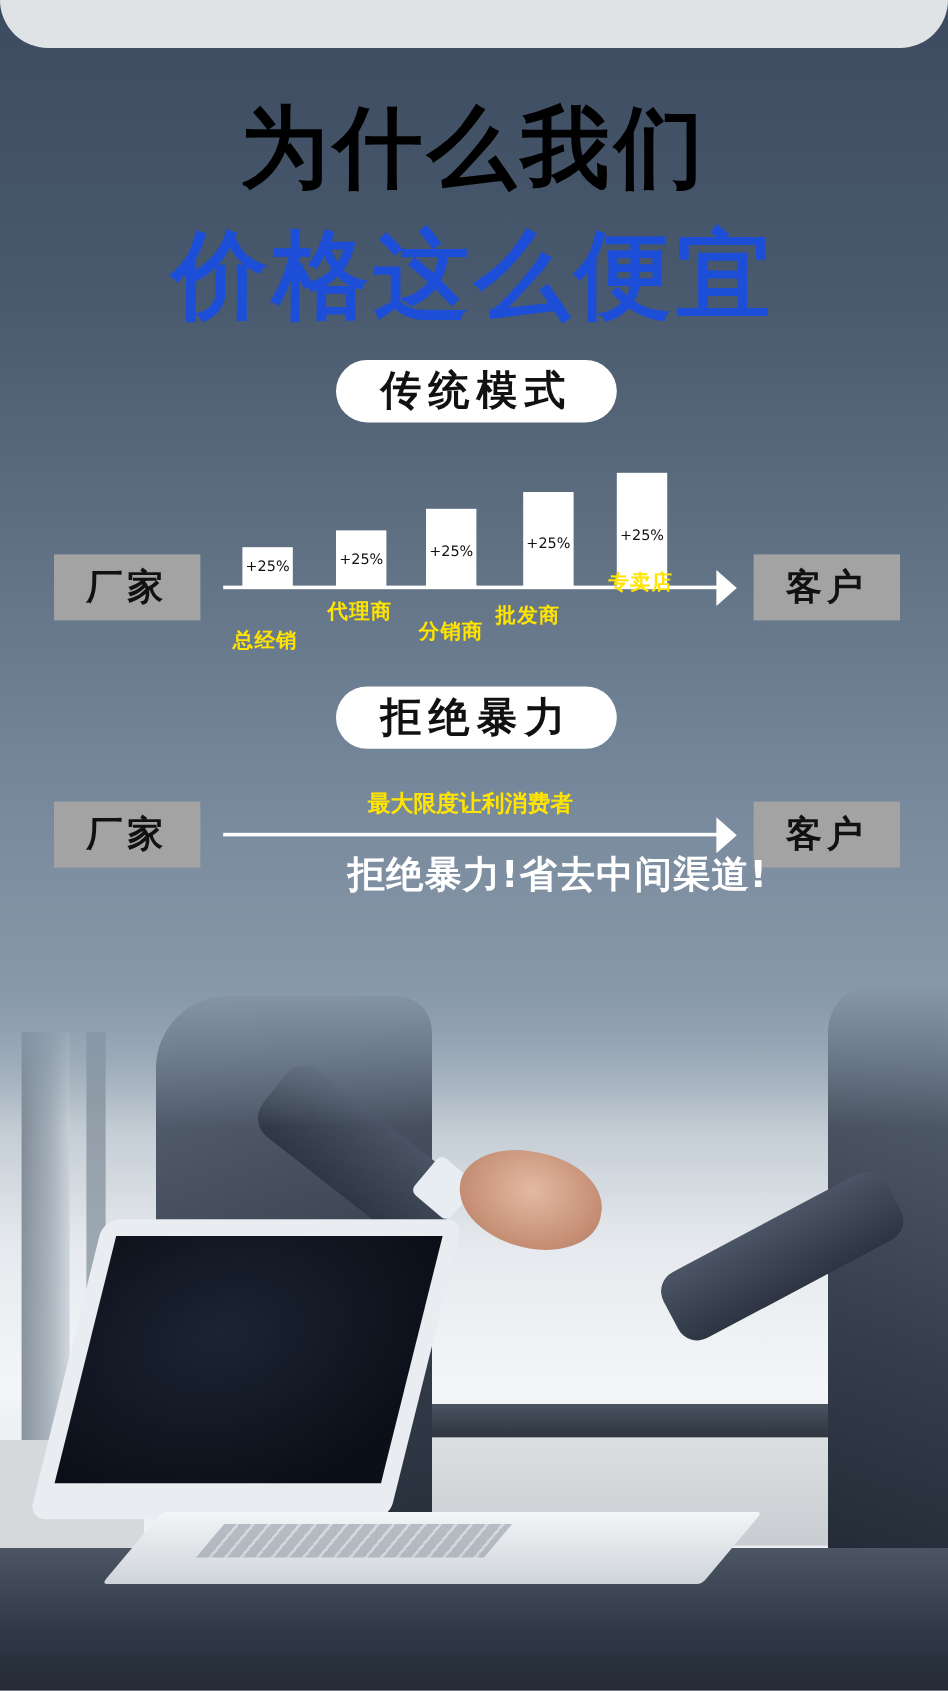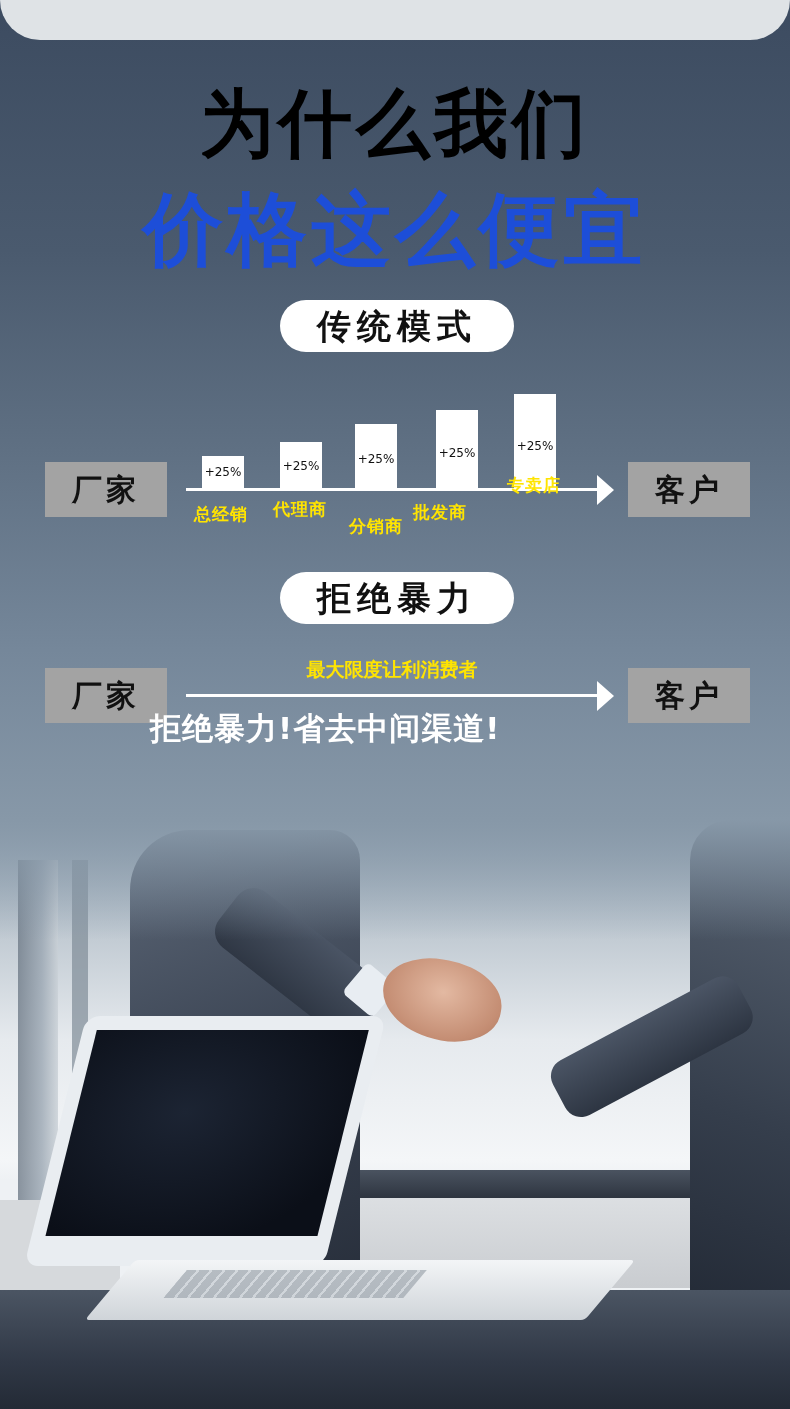--- a/index.html
+++ b/index.html
@@ -47,21 +47,21 @@
   }
   .stage-label {
     position:absolute; width:80px; text-align:center;
     font-size:17px; font-weight:bold; color:#ffe400; letter-spacing:1px;
   }
   .ec-sub {
     position:absolute; left:186px; width:412px; top:657px; text-align:center;
     font-size:19px; font-weight:bold; color:#ffe400;
   }
   .ec-slogan {
-    position:absolute; left:150px; width:490px; top:708px; text-align:left;
+    position:absolute; left:150px; width:490px; top:708px; text-align:right;
     font-size:31px; font-weight:bold; color:#ffffff; letter-spacing:1px;
   }
 
   
   .photo {
     position:absolute; left:0; top:820px; width:790px; height:589px; overflow:hidden;
     background: linear-gradient(to bottom, #9aaab8 0px, #c3ccd4 120px, #e6eaee 220px, #f4f6f8 340px, #eef1f4 360px);
   }
   .photo .fade {
     position:absolute; left:0; top:0; width:790px; height:120px;
@@ -147,21 +147,21 @@
 <div class="bar" style="left:355px; top:424px; height:65px;"></div>
 <div class="bar" style="left:436px; top:410px; height:79px;"></div>
 <div class="bar" style="left:514px; top:394px; height:95px;"></div>
 
 <div class="bar-label" style="left:202px; top:465px;">+25%</div>
 <div class="bar-label" style="left:280px; top:459px;">+25%</div>
 <div class="bar-label" style="left:355px; top:452px;">+25%</div>
 <div class="bar-label" style="left:436px; top:446px;">+25%</div>
 <div class="bar-label" style="left:514px; top:439px;">+25%</div>
 
-<div class="stage-label" style="left:181px; top:503px;">总经销</div>
+<div class="stage-label" style="left:181px; top:522px;">总经销</div>
 <div class="stage-label" style="left:260px; top:498px;">代理商</div>
 <div class="stage-label" style="left:336px; top:515px;">分销商</div>
 <div class="stage-label" style="left:400px; top:501px;">批发商</div>
 <div class="stage-label" style="left:494px; top:474px;">专卖店</div>
 
 <div class="pill" style="top:572px;">拒绝暴力</div>
 
 <div class="box" style="left:45px; top:668px;">厂家</div>
 <div class="box" style="left:628px; top:668px;">客户</div>
 

